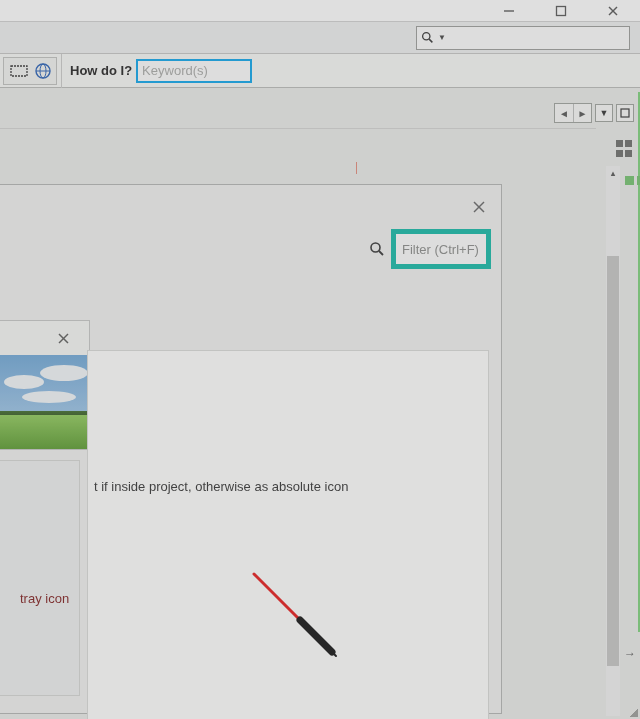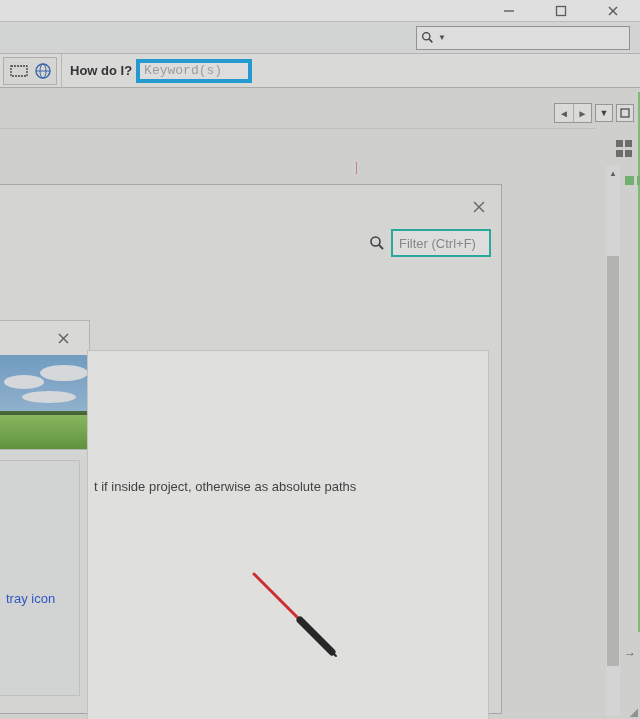--- a/index.html
+++ b/index.html
@@ -89,26 +89,25 @@
     border: 1px solid #bfc0be;
     background: #f0f1ef;
     margin-left: 3px;
     padding: 0 4px;
     gap: 4px;
   }
   .sep { width:1px; height:34px; background:#c9cac8; margin:0 4px;}
   .how-label { font-size: 13px; color: #222; margin-left: 4px; margin-right:4px;font-weight:bold;}
   .how-input {
     width: 116px; height: 24px;
-    border: 4px solid #0ea5e9;
+    border: 2px solid #0ea5e9;
     background: #fafafa;
     font-size: 13px;
     padding: 0 4px;
     color:#0f766e;
-    font-family:Liberation Mono, monospace;
   }
   .how-input::placeholder{color:#a8a9a7;}
   
   .nav-row {
     position: absolute;
     top: 100px; left:0; right:4px;
     height: 26px;
     display:flex; justify-content:flex-end; align-items:center;
     gap:3px;
     padding-right:2px;
@@ -158,22 +157,22 @@
     color:#616260;
     font-size:14px;
     display:flex;align-items:center;justify-content:center;
   }
   .filter-row{
     position:absolute; top:44px; left:0; right:10px;
     display:flex;justify-content:flex-end;align-items:center;
     gap:6px;
   }
   .filter-input{
-    width:100px;height:28px;
-    border:2px solid #14b8a6;
+    width:100px;height:40px;
+    border:5px solid #14b8a6;
     background:#fafafa;font-size:13px;padding:0 6px;color:#666;
   }
   .filter-input::placeholder{color:#8a8b89;}
   
   .inner-pane{
     position:absolute;
     top:350px; left:87px; width:402px; height:370px;
     background:#fdfdfc;
     border:1px solid #d8d9d7;
     z-index:20;
@@ -220,22 +219,22 @@
   
   .gray-box{
     position:absolute;
     top:460px; left:0; width:80px; height:236px;
     background:#eceded;
     border:1px solid #d4d5d3;
     border-left:none;
     z-index:5;
   }
   .gray-box .label{
-    position:absolute; top:130px; left:6px;
-    font-size:13px;color:#1d4ed8;
+    position:absolute; top:130px; left:20px;
+    font-size:13px;color:#7f1d1d;
   }
   
   .vscroll{
     position:absolute;
     top:166px; right:20px; width:14px; height:550px;
     background:#efefef;
   }
   .vscroll .up{position:absolute;top:0;left:0;right:0;height:14px;
     display:flex;align-items:center;justify-content:center;font-size:9px;color:#555;}
   .vscroll .thumb{
@@ -335,21 +334,21 @@
   <div class="filter-row">
     <svg width="16" height="16" viewBox="0 0 16 16">
         <circle cx="6.5" cy="6.5" r="4.5" fill="none" stroke="#333" stroke-width="1.6"></circle>
         <line x1="10" y1="10" x2="14" y2="14" stroke="#333" stroke-width="1.8"></line>
       </svg>
     <input class="filter-input" type="text" placeholder="Filter (Ctrl+F)" style="">
   </div>
 </div>
 
 <div class="inner-pane">
-  <div class="desc">t if inside project, otherwise as absolute paths</div>
+  <div class="desc">t if inside project, otherwise as absolute icon</div>
 </div>
 
 <svg class="pen" viewBox="0 0 90 90">
   <line x1="4" y1="4" x2="52" y2="52" stroke="#e51919" stroke-width="3" stroke-linecap="round"></line>
   <line x1="50" y1="50" x2="82" y2="82" stroke="#111" stroke-width="7" stroke-linecap="round"></line>
   <line x1="82" y1="82" x2="86" y2="86" stroke="#111" stroke-width="2" stroke-linecap="round"></line>
 </svg>
 
 <div class="thumb-panel">
   <div class="close">

